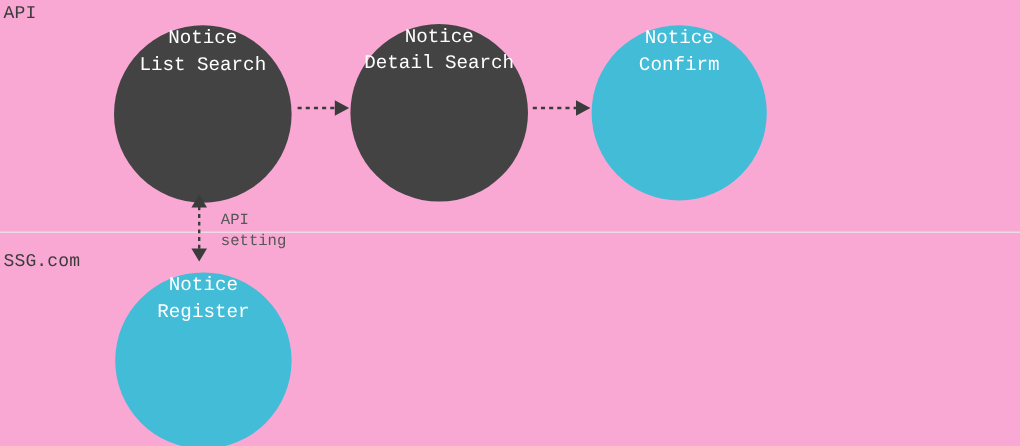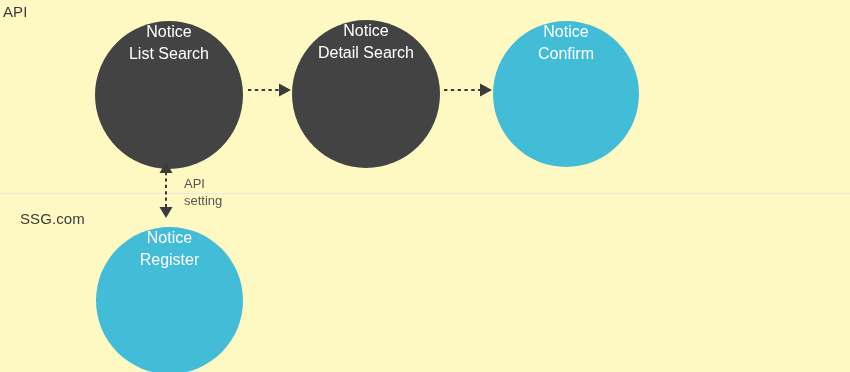--- a/index.html
+++ b/index.html
@@ -7,42 +7,43 @@
     padding: 0;
     background: #ffffff;
   }
   body {
     font-family: "Liberation Sans", sans-serif;
   }
   #canvas {
     position: relative;
     width: 850px;
     height: 372px;
-    background: #fef9c3;
+    background: #f9a8d4;
     overflow: hidden;
+    font-family: Liberation Mono, monospace;
   }
   
   .divider {
     position: absolute;
     left: 0;
     width: 850px;
     height: 1px;
     background: #e8e8e8;
     top: 193px;
   }
   
   .zone-label {
     position: absolute;
     font-size: 15px;
     color: #3b3b3b;
     letter-spacing: 0.1px;
     white-space: nowrap;
   }
   #zone-api-label   { left: 3px;  top: 3px; }
-  #zone-ssg-label   { left: 20px;  top: 210px; }
+  #zone-ssg-label   { left: 3px;  top: 210px; }
 
   
   .node {
     position: absolute;
     border-radius: 50%;
     display: flex;
     align-items: flex-start;
     justify-content: center;
     text-align: center;
     color: #ffffff;

